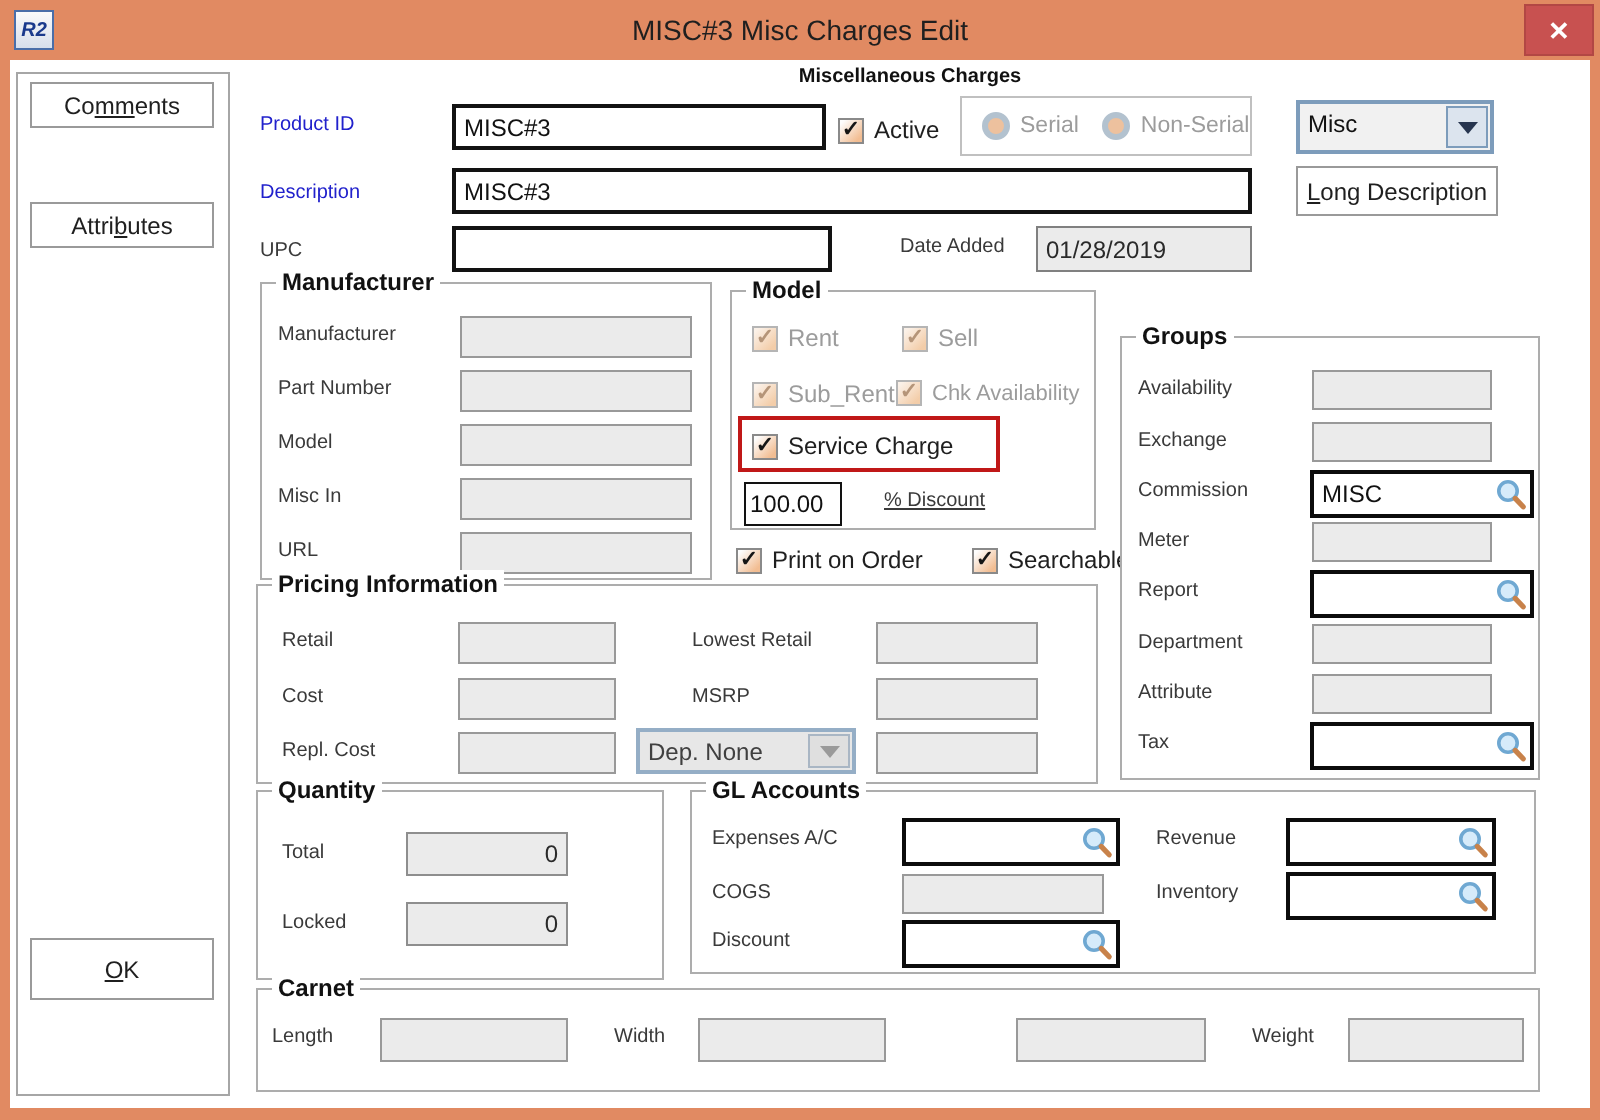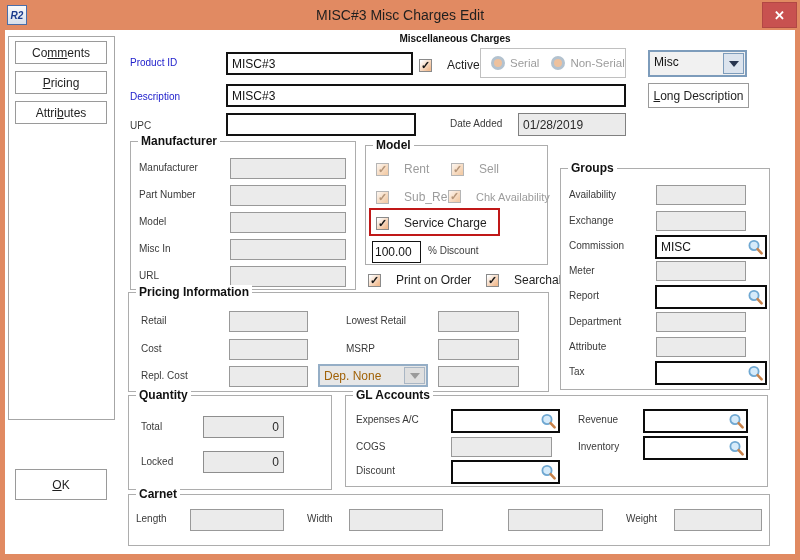--- a/index.html
+++ b/index.html
@@ -18,21 +18,21 @@
               display:flex; align-items:center; justify-content:center; z-index:3; }
   .close-btn { position:absolute; right:3px; top:2px; width:35px; height:26px;
                background:#C85150; border:1px solid #b24744; color:#fff; font-size:13px;
                font-weight:bold; display:flex; align-items:center; justify-content:center;
                cursor:default; z-index:3; }
 
   
   .dlg { position:absolute; left:5px; top:30px; width:790px; height:524px; background:#fff; }
 
   
-  .sidebar { position:absolute; left:3px; top:6px; width:107px; height:384px;
+  .sidebar { position:absolute; left:3px; top:6px; width:107px; height:512px;
              border:1px solid #a6a6a6; background:#fff; }
   .side-btn { position:absolute; left:6px; width:92px; background:#fff; border:1px solid #9a9a9a;
               font-size:12px; color:#1f1f1f; text-align:center;
               display:flex; align-items:center; justify-content:center;
               font-family:"Liberation Sans",sans-serif; }
   .u { text-decoration:underline; }
 
   
   .lbl { position:absolute; font-size:10px; color:#3a3a3a; white-space:nowrap; }
   .lbl.blue { color:#2121cc; }
@@ -42,21 +42,21 @@
   .gin { position:absolute; background:#ebebeb; border:1px solid #999; font-size:12px;
          color:#2a2a2a; display:flex; align-items:center; padding:0 4px; }
   .gin.num { justify-content:flex-end; }
 
   
   .gb { position:absolute; border:1px solid #adadad; background:#fff; }
   .gb-legend { position:absolute; top:-8px; left:7px; background:#fff; padding:0 3px;
                font-size:12px; font-weight:bold; color:#111; white-space:nowrap; }
 
   
-  .cb { position:absolute; display:flex; align-items:center; gap:15px; white-space:nowrap; }
+  .cb { position:absolute; display:flex; align-items:center; gap:5px; white-space:nowrap; }
   .cb-box { width:13px; height:13px; border:1px solid #8a8a8a;
             background:linear-gradient(135deg,#fdfdfd 10%,#f2bd92 85%);
             display:flex; align-items:center; justify-content:center; flex:none; }
   .cb-box::before { content:"✓"; font-size:11px; font-weight:bold; color:#161616; line-height:1; }
   .cb-label { font-size:12px; color:#1f1f1f; }
   .cb.dis .cb-box { border-color:#b5b5b5; background:linear-gradient(135deg,#fbf1e8 10%,#f3cda9 85%); }
   .cb.dis .cb-box::before { color:#b59579; }
   .cb.dis .cb-label { color:#9c9c9c; }
 
   
@@ -67,21 +67,21 @@
 
   
   .dd { position:absolute; border:2px solid #7d9cbb; background:#f1f1f1;
         display:flex; align-items:stretch; }
   .dd-value { flex:1; font-size:12px; color:#111; padding:3px 0 0 4px; overflow:hidden; }
   .dd-btn { width:21px; margin:1px; border:1px solid #7d9cbb; background:#dce4ee;
             display:flex; align-items:center; justify-content:center; flex:none; }
   .dd-arrow { width:0; height:0; border-left:5px solid transparent; border-right:5px solid transparent;
               border-top:6px solid #27354f; }
   .dd.dis { border-color:#95aec6; background:#e7e7e7; }
-  .dd.dis .dd-value { color:#a16207; }
+  .dd.dis .dd-value { color:#404040; }
   .dd.dis .dd-btn { background:#dfdfdf; border-color:#a9b6c4; }
   .dd.dis .dd-arrow { border-top-color:#9a9a9a; }
 
   
   .lookup { position:absolute; background:#fff; border:2px solid #0c0c0c;
             display:flex; align-items:center; justify-content:space-between;
             padding:0 1px 0 4px; font-size:12px; color:#111; }
   .mag { width:17px; height:17px; flex:none; }
 
   .red-box { position:absolute; border:2px solid #c01818; }
@@ -102,23 +102,20 @@
     <div class="close-btn">
       <span>✕</span>
     </div>
   </div>
 
   <div class="dlg">
 
     <div class="sidebar">
       <div class="side-btn" style="top:4px;height:23px;">
         <span><span>Co</span><span class="u">mm</span><span>ents</span></span>
-      </div>
-      <div class="side-btn" style="top:34px;height:23px;">
-        <span><span></span><span class="u">P</span><span>ricing</span></span>
       </div>
       <div class="side-btn" style="top:64px;height:23px;">
         <span><span>Attri</span><span class="u">b</span><span>utes</span></span>
       </div>
       <div class="side-btn" style="top:432px;height:31px;">
         <span><span></span><span class="u">O</span><span>K</span></span>
       </div>
     </div>
 
     <div class="lbl bold" style="left:120px;top:3px;width:660px;text-align:center;">Miscellaneous Charges</div>
@@ -188,21 +185,21 @@
       <div class="cb dis" style="left:82px;top:44px;">
         <span class="cb-box"></span>
         <span class="cb-label" style="font-size:11px;">Chk Availability</span>
       </div>
       <div class="red-box" style="left:3px;top:62px;width:131px;height:28px;"></div>
       <div class="cb" style="left:10px;top:70px;">
         <span class="cb-box"></span>
         <span class="cb-label">Service Charge</span>
       </div>
       <input class="tin" style="left: 6px; top: 95px; width: 49px; height: 22px; border-width: 1.5px; padding: 0px 2px;" value="100.00">
-      <div class="lbl" style="left:62px;top:99px;">% Discount</div>
+      <div class="lbl" style="left:76px;top:99px;text-decoration:underline;">% Discount</div>
     </div>
     <div class="cb" style="left:363px;top:243px;">
       <span class="cb-box"></span>
       <span class="cb-label">Print on Order</span>
     </div>
     <div class="cb" style="left:481px;top:243px;">
       <span class="cb-box"></span>
       <span class="cb-label">Searchable</span>
     </div>
 

